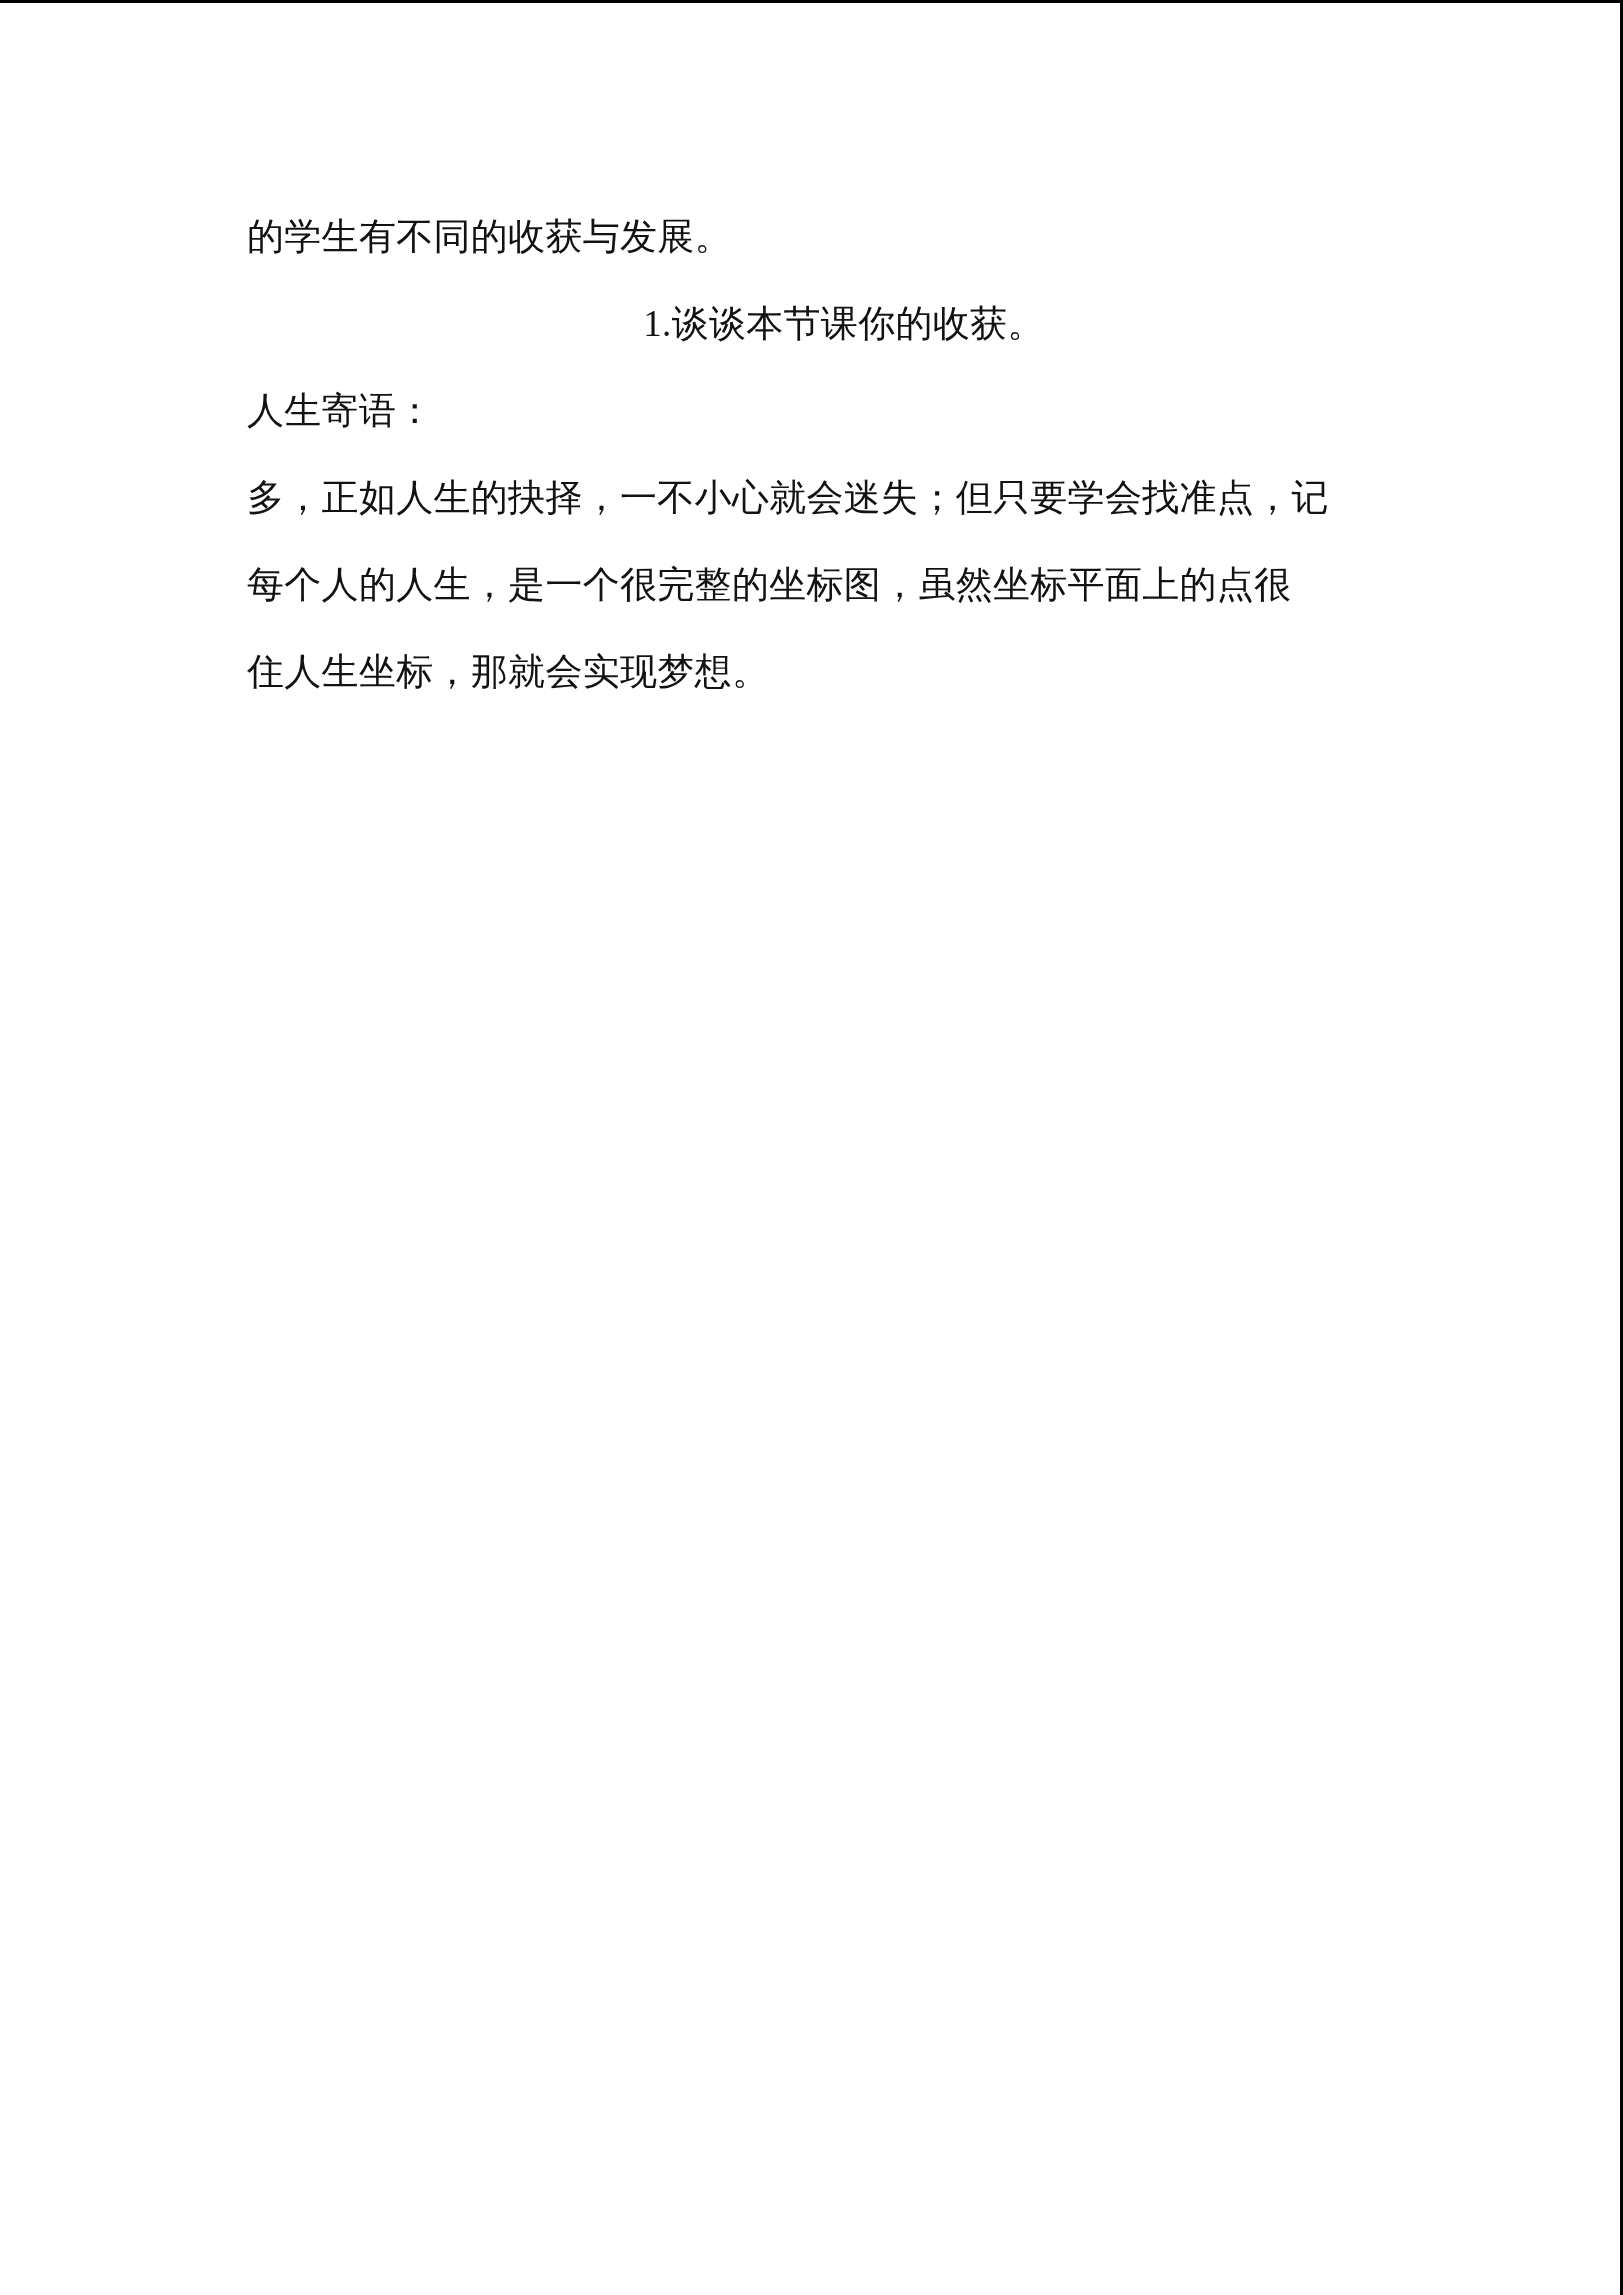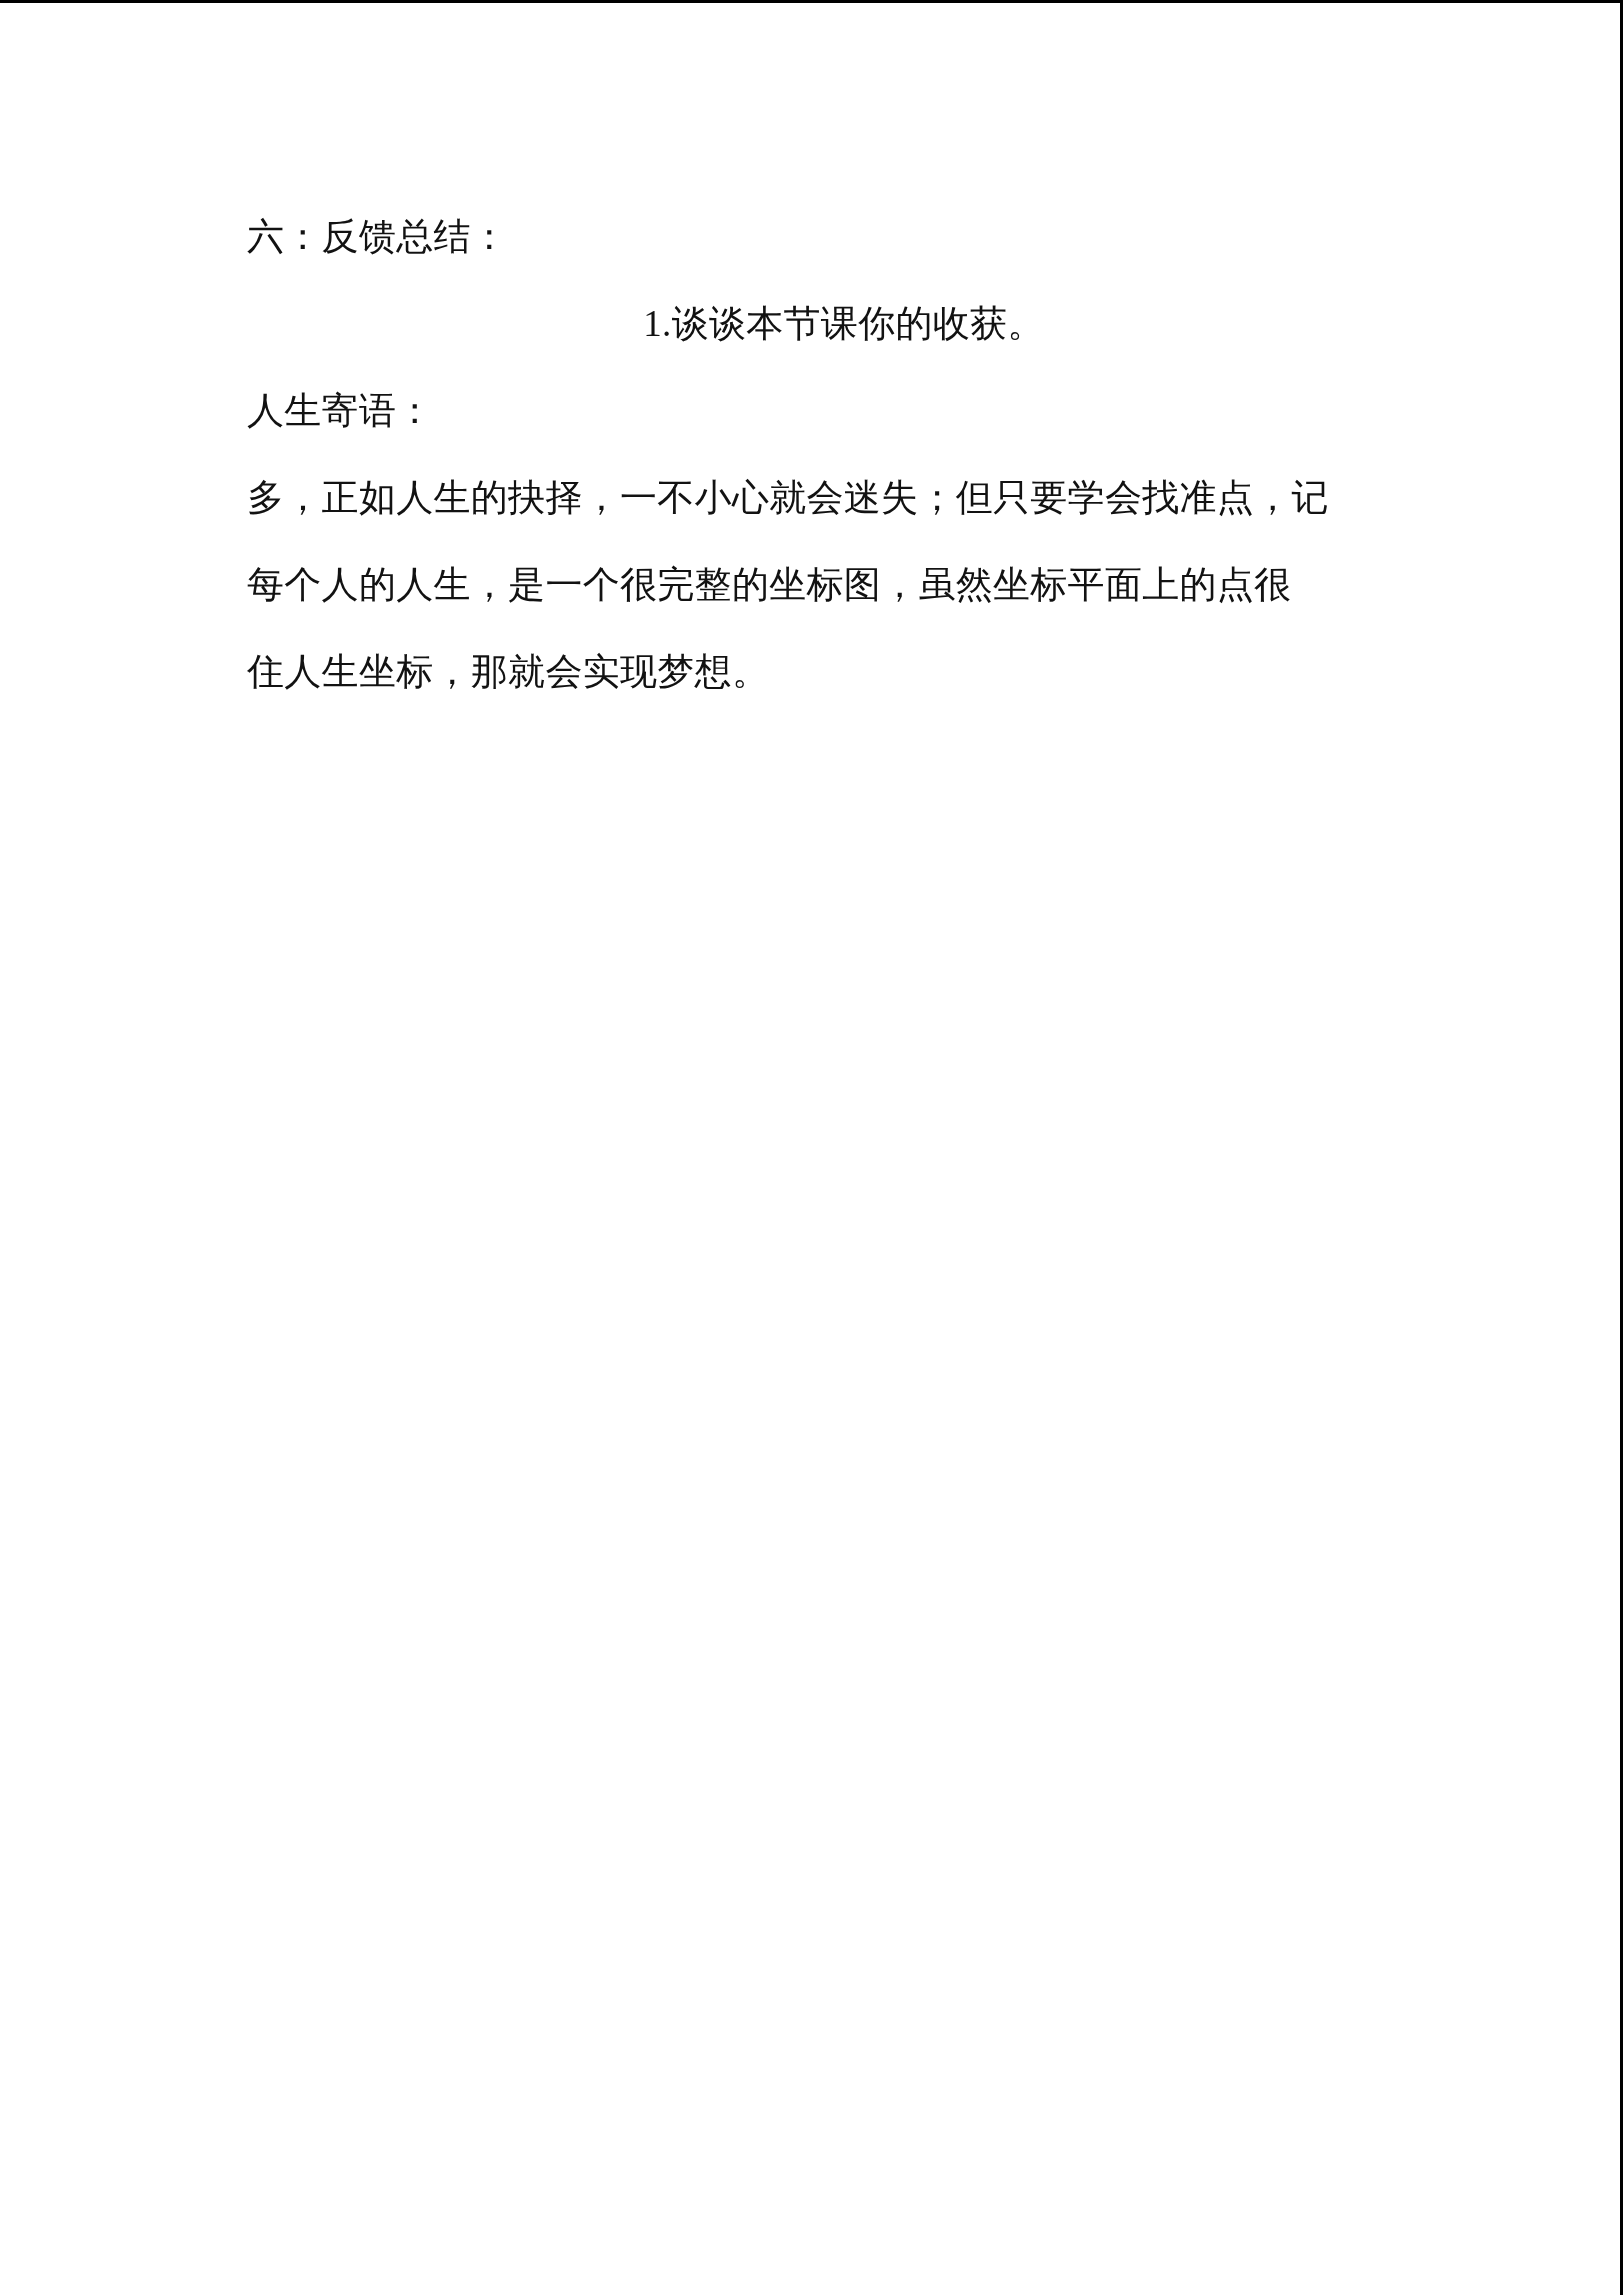--- a/index.html
+++ b/index.html
@@ -55,21 +55,21 @@
   }
 </style>
 </head>
 <body>
 
 <div class="page">
   <div class="page-top-border"></div>
   <div class="page-right-border"></div>
 
   <div class="doc-content">
-    <p class="line">六：反馈总结：</p>
+    <p class="line">的学生有不同的收获与发展。</p>
     <p class="line indent">1.谈谈本节课你的收获。</p>
     <p class="line">人生寄语：</p>
     <p class="line">多，正如人生的抉择，一不小心就会迷失；但只要学会找准点，记</p>
     <p class="line">每个人的人生，是一个很完整的坐标图，虽然坐标平面上的点很</p>
     <p class="line">住人生坐标，那就会实现梦想。</p>
   </div>
 </div>
 
 
 </body></html>

